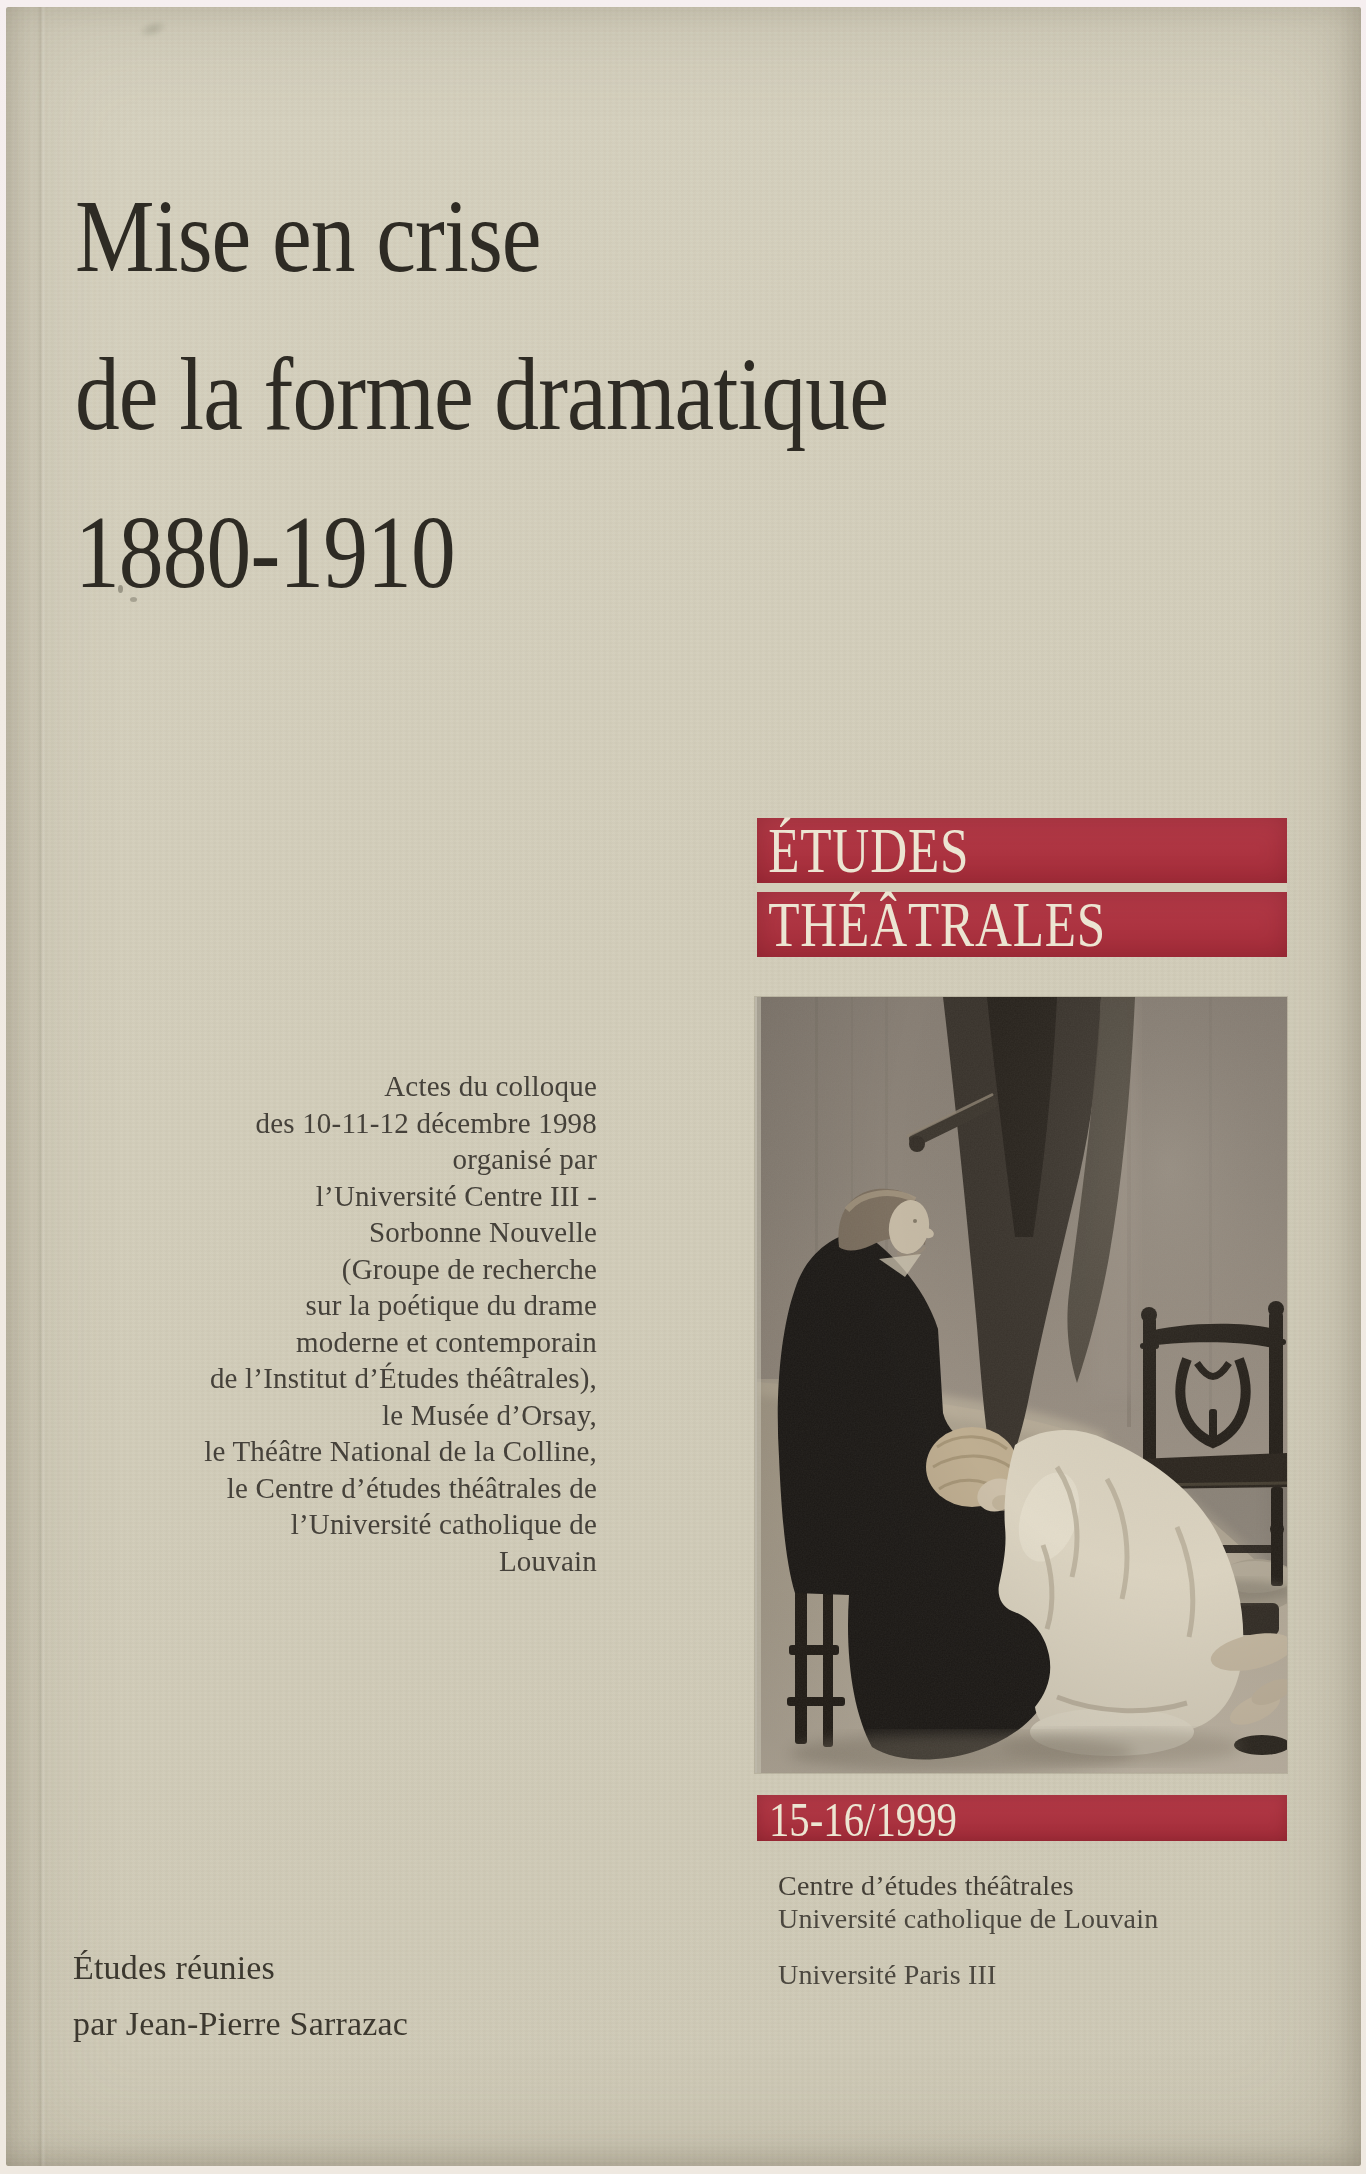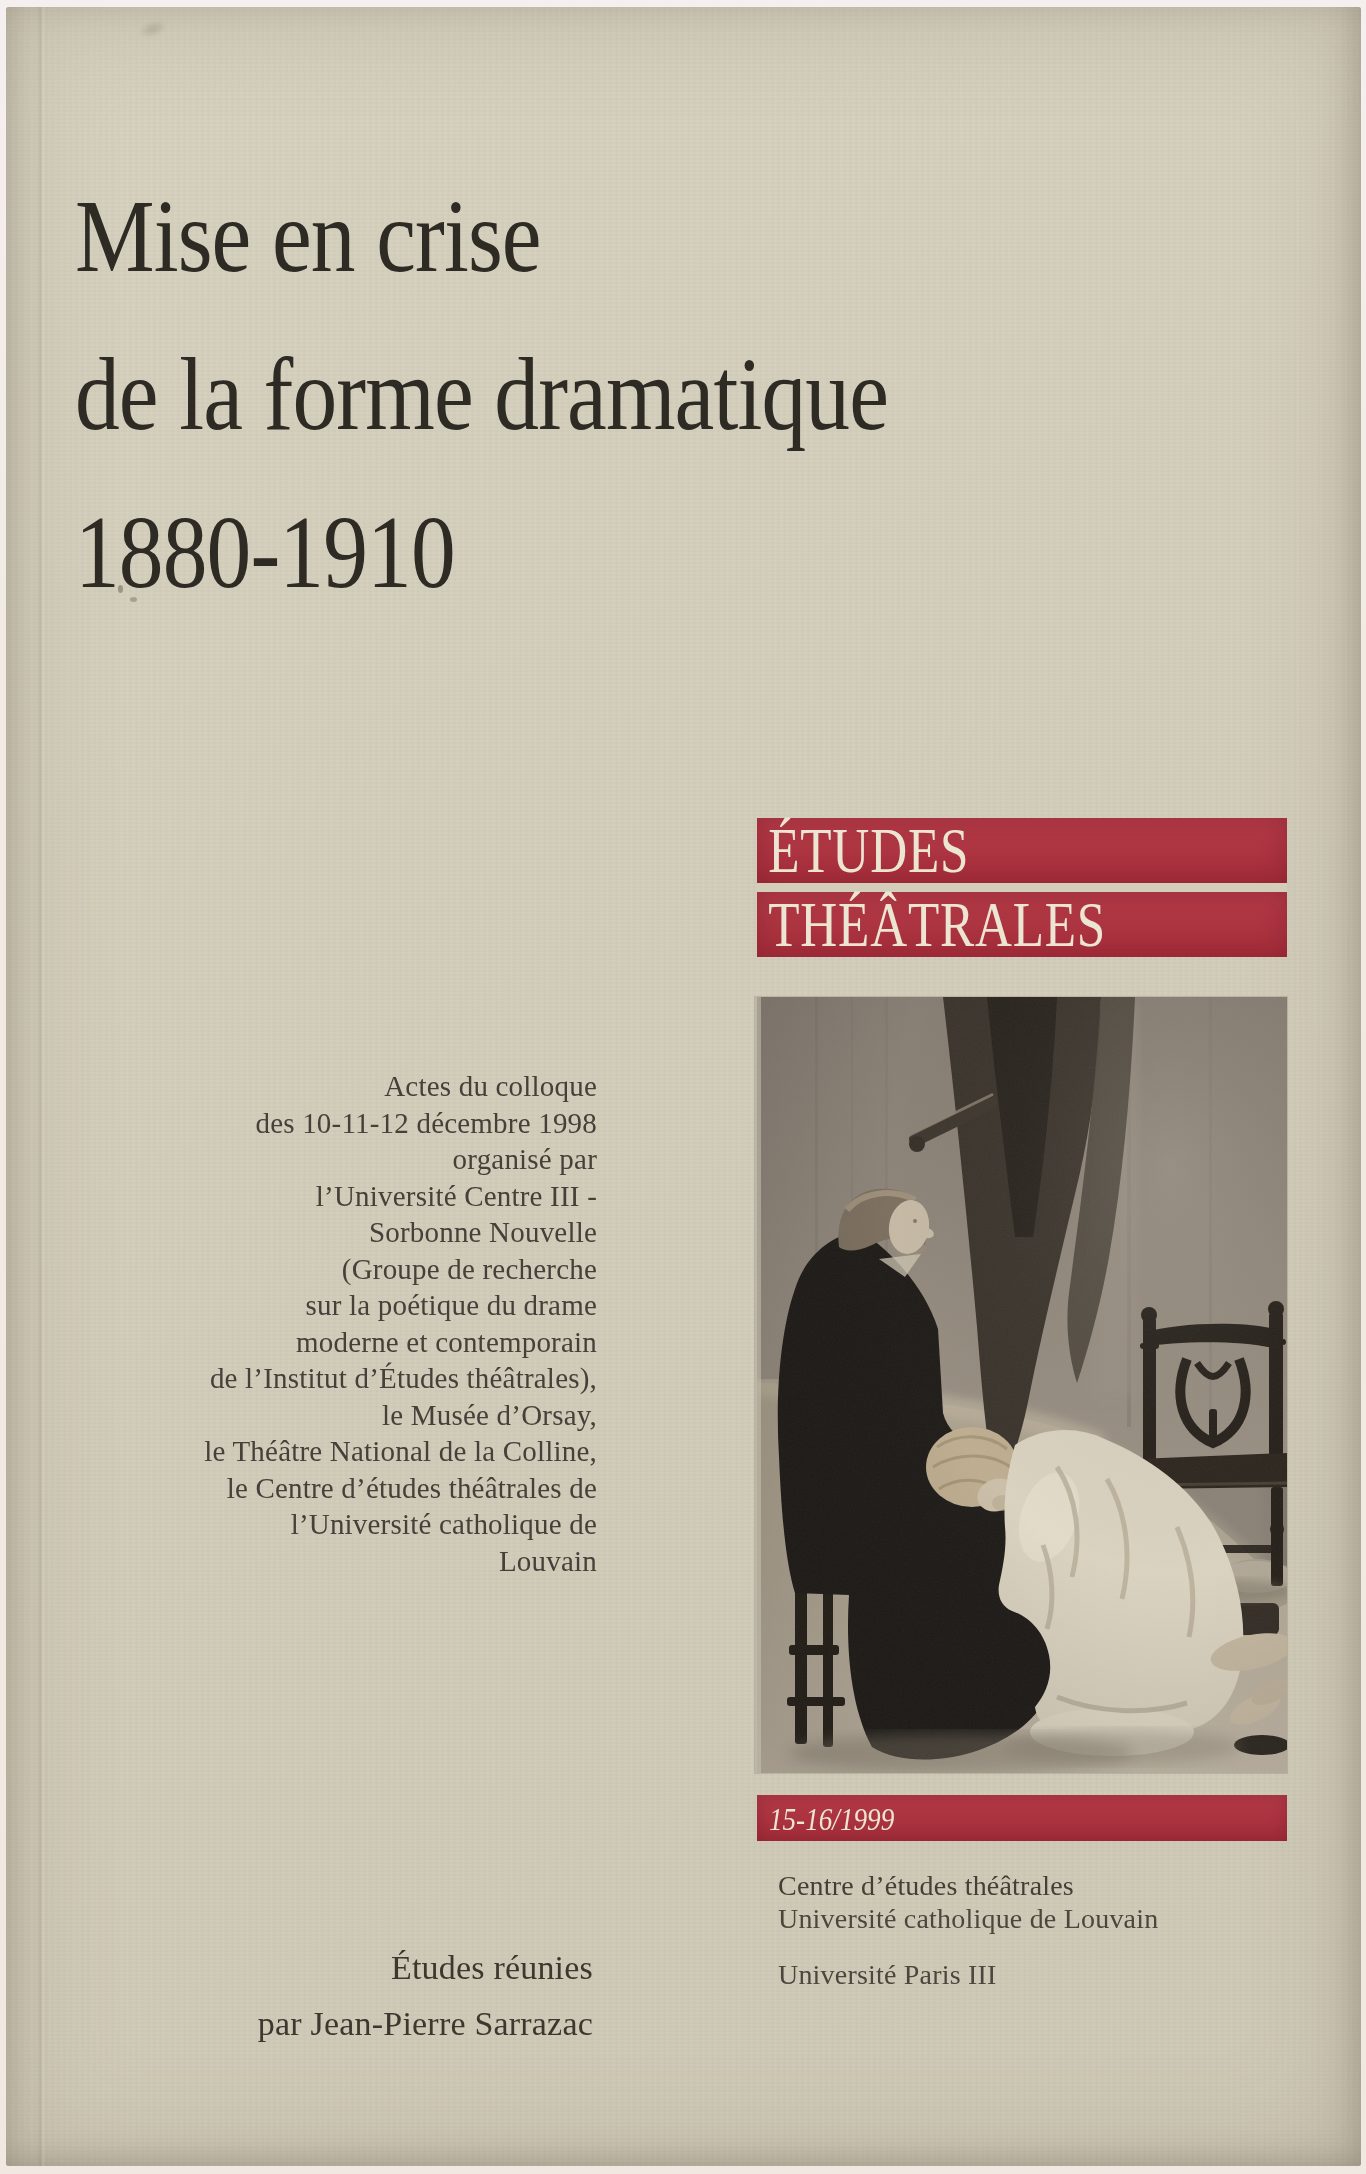--- a/index.html
+++ b/index.html
@@ -65,34 +65,33 @@
     background:#8b8378;border-left:2px solid rgba(230,226,210,.55);
     box-shadow:0 0 0 1px rgba(120,112,92,.25), inset 0 0 30px rgba(30,25,18,.25);
   }
   .photo-frame svg{display:block;width:100%;height:100%;}
 
   .issue-band{
     position:absolute;left:751px;top:1788px;width:530px;height:46px;
     background:var(--banner_red,#b0303e);
     background-image:linear-gradient(180deg,rgba(255,255,255,.05),rgba(0,0,0,.08));
     display:flex;align-items:center;
-    color:var(--banner_text,#ece5d2);font-size:32px;
+    color:var(--banner_text,#ece5d2);font-size:48px;
     box-shadow:inset 0 0 16px rgba(70,10,18,.25);
-    font-style:italic;
   }
   .issue-band span{transform:scaleX(.85);transform-origin:left center;padding-left:14px;padding-top:3px;}
 
   .institutions{position:absolute;left:772px;top:1862px;width:540px;color:#443f37;}
   .inst-block{margin-bottom:23px;}
   .inst-line{font-size:28px;line-height:33px;letter-spacing:.2px;}
   .inst-line.aff{color:#4b473f;}
 
   .editors{
     position:absolute;right:768px;top:1933px;width:520px;
-    text-align:right;font-size:34px;line-height:56px;
+    text-align:left;font-size:34px;line-height:56px;
     color:#3c382f;letter-spacing:.2px;
   }
 </style>
 </head>
 <body>
 
 <div class="cover">
   <div class="spine-crease"></div>
   <div class="smudge-a"></div>
   <div class="smudge-b"></div>

